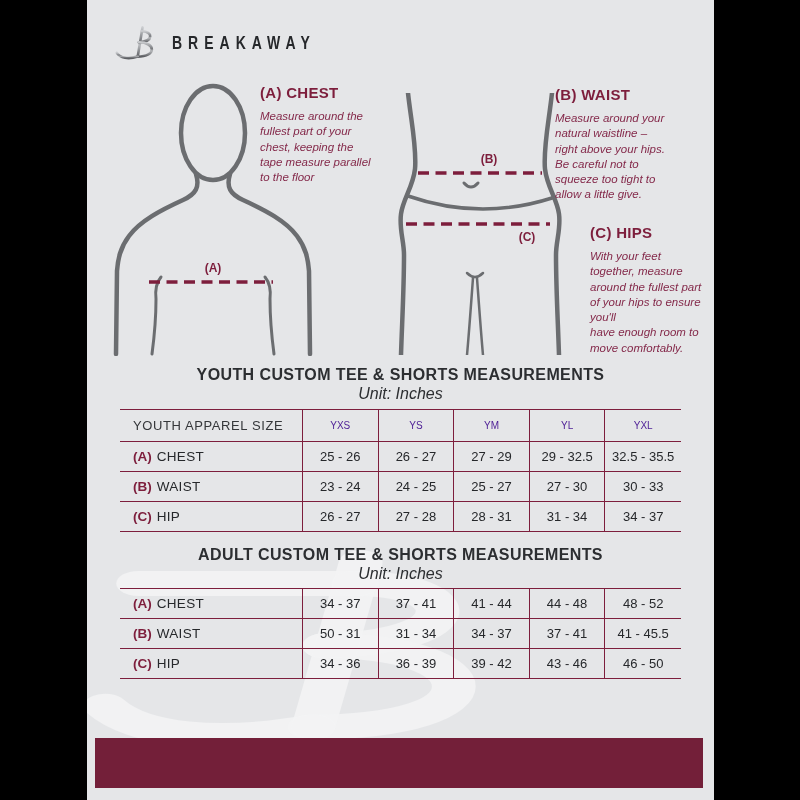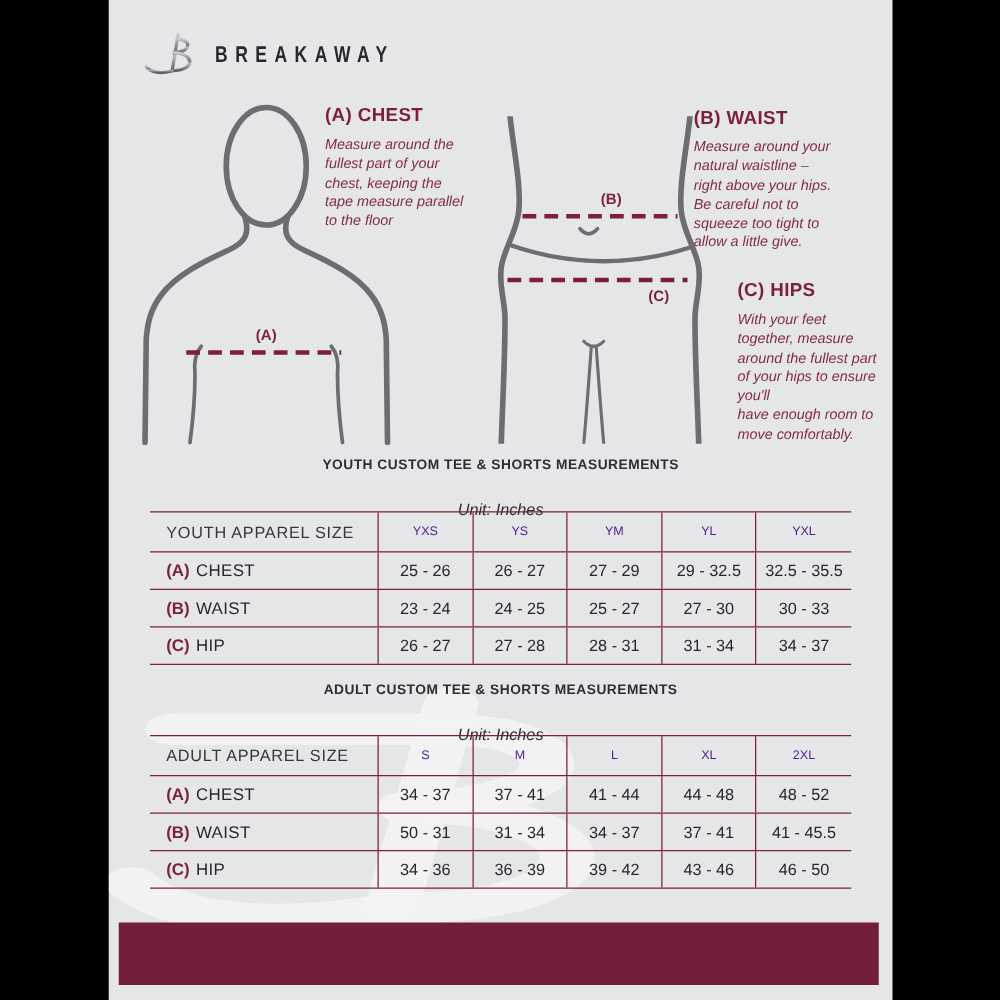--- a/index.html
+++ b/index.html
@@ -33,22 +33,22 @@
 
   svg{display:block;}
   .figure{position:absolute;}
   .fig-left{left:26px;top:80px;}
   .fig-right{left:307px;top:93px;}
 
   
   .watermark{position:absolute;left:0px;top:546px;opacity:.55;}
 
   
-  .sec-title{position:absolute;left:33px;width:561px;text-align:center;font-weight:700;font-size:11px;letter-spacing:.4px;color:#2c2e31;}
-  .sec-unit{position:absolute;left:33px;width:561px;text-align:center;font-style:italic;font-size:13px;color:#2c2e31;margin-top:15px;}
+  .sec-title{position:absolute;left:33px;width:561px;text-align:center;font-weight:700;font-size:16px;letter-spacing:.4px;color:#2c2e31;}
+  .sec-unit{position:absolute;left:33px;width:561px;text-align:center;font-style:italic;font-size:16px;color:#2c2e31;}
   .t1-title{top:366px;} .t1-unit{top:385px;}
   .t2-title{top:546px;} .t2-unit{top:565px;}
 
   
   .size-table{position:absolute;left:33px;width:561px;border-top:1.5px solid var(--maroon);}
   .tbl-youth{top:409px;} .tbl-adult{top:588px;}
   .t-row{display:grid;grid-template-columns:183px repeat(5,1fr);border-bottom:1.5px solid var(--maroon);height:30px;}
   .t-row.hrow{height:32px;}
   .t-cell{display:flex;align-items:center;justify-content:center;border-right:1.4px solid var(--maroon);font-size:13px;color:#26282b;}
   .t-cell:last-child{border-right:none;}
@@ -207,28 +207,20 @@
       <div class="t-cell">28 - 31</div>
       <div class="t-cell">31 - 34</div>
       <div class="t-cell">34 - 37</div>
     </div>
   </div>
 
   <div class="sec-title t2-title">ADULT CUSTOM TEE &amp; SHORTS MEASUREMENTS</div>
   <div class="sec-unit t2-unit">Unit: Inches</div>
 
   <div class="size-table tbl-adult">
-    <div class="t-row hrow">
-      <div class="t-cell lbl">ADULT APPAREL SIZE</div>
-      <div class="t-cell">S</div>
-      <div class="t-cell">M</div>
-      <div class="t-cell">L</div>
-      <div class="t-cell">XL</div>
-      <div class="t-cell">2XL</div>
-    </div>
     <div class="t-row">
       <div class="t-cell lbl">
           <span class="pfx">(A)</span>
           <span class="rowlbl">CHEST</span>
         </div>
       <div class="t-cell">34 - 37</div>
       <div class="t-cell">37 - 41</div>
       <div class="t-cell">41 - 44</div>
       <div class="t-cell">44 - 48</div>
       <div class="t-cell">48 - 52</div>

